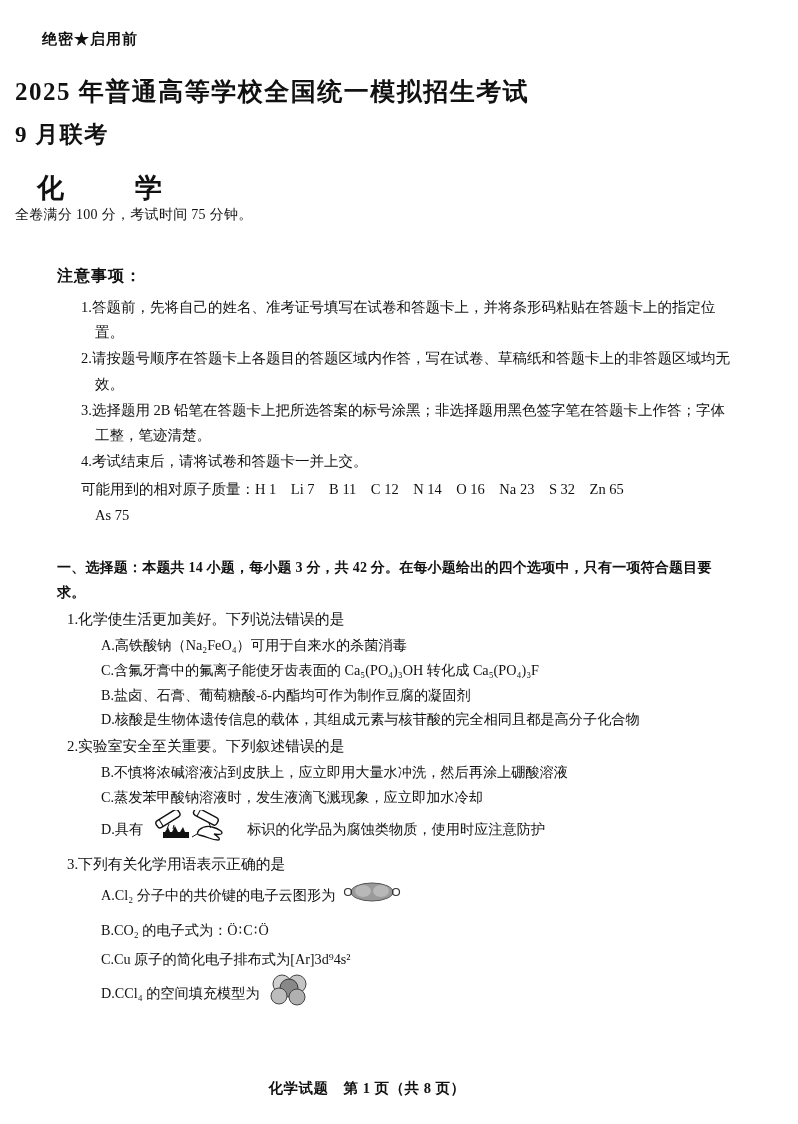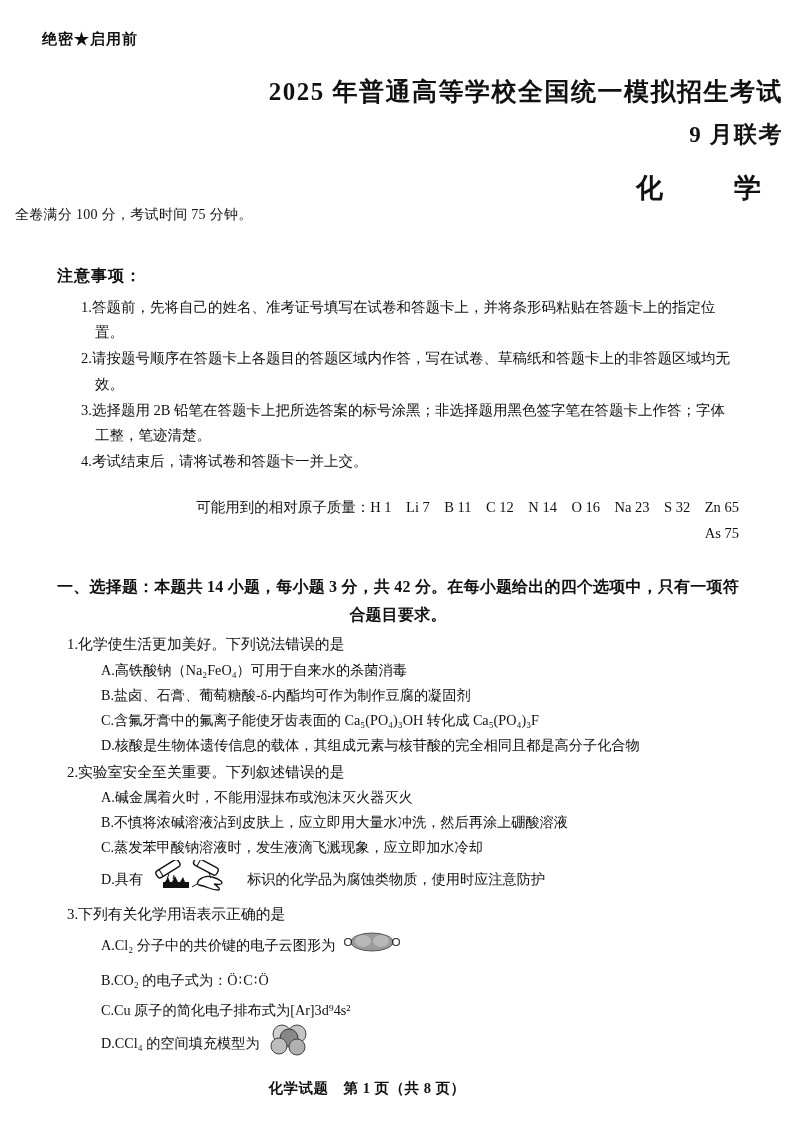--- a/index.html
+++ b/index.html
@@ -26,21 +26,21 @@
     position: absolute;
     top: 30px;
     left: 42px;
     font-size: 15px;
     font-weight: bold;
     letter-spacing: 1px;
     font-family: "Liberation Serif", "DejaVu Serif", serif;
   }
   .title-block {
     padding-top: 58px;
-    text-align: right;
+    text-align: left;
   }
   .main-title {
     font-size: 25px;
     font-weight: bold;
     letter-spacing: 1.5px;
     line-height: 1.5;
   }
   .sub-title {
     font-size: 23px;
     font-weight: bold;
@@ -77,36 +77,34 @@
     margin-left: 66px;
     margin-right: 44px;
     text-indent: -14px;
     padding-left: 14px;
   }
   .atomic-mass {
     font-size: 14.5px;
     line-height: 1.78;
     margin-left: 66px;
     margin-right: 44px;
-    margin-top: 20px;
-    text-align: right;
+    margin-top: 2px;
   }
   .atomic-mass .cont {
     display: block;
     margin-left: 14px;
   }
   .section-head {
     margin-top: 26px;
     margin-left: 42px;
     margin-right: 44px;
-    font-size: 16px;
+    font-size: 14px;
     font-weight: bold;
     line-height: 1.8;
     letter-spacing: 0.2px;
-    text-align: center;
   }
   .q {
     margin-left: 52px;
     margin-right: 44px;
     font-size: 14.8px;
     line-height: 1.75;
     margin-top: 2px;
   }
   .q-stem {
     text-indent: -16px;
@@ -172,30 +170,29 @@
     <span class="cont">As 75</span>
   </div>
 
   <div class="section-head">一、选择题：本题共 14 小题，每小题 3 分，共 42 分。在每小题给出的四个选项中，只有一项符合题目要求。</div>
 
   <div class="q">
     <div class="q-stem">
       <span>1.</span><span>化学使生活更加美好。下列说法错误的是</span>
     </div>
     <div class="opt">A.高铁酸钠（Na₂FeO₄）可用于自来水的杀菌消毒</div>
+    <div class="opt">C.含氟牙膏中的氟离子能使牙齿表面的 Ca₅(PO₄)₃OH 转化成 Ca₅(PO₄)₃F</div>
     <div class="opt">B.盐卤、石膏、葡萄糖酸-δ-内酯均可作为制作豆腐的凝固剂</div>
-    <div class="opt">C.含氟牙膏中的氟离子能使牙齿表面的 Ca₅(PO₄)₃OH 转化成 Ca₅(PO₄)₃F</div>
     <div class="opt">D.核酸是生物体遗传信息的载体，其组成元素与核苷酸的完全相同且都是高分子化合物</div>
   </div>
 
   <div class="q">
     <div class="q-stem">
       <span>2.</span><span>实验室安全至关重要。下列叙述错误的是</span>
     </div>
-    <div class="opt">A.碱金属着火时，不能用湿抹布或泡沫灭火器灭火</div>
     <div class="opt">B.不慎将浓碱溶液沾到皮肤上，应立即用大量水冲洗，然后再涂上硼酸溶液</div>
     <div class="opt">C.蒸发苯甲酸钠溶液时，发生液滴飞溅现象，应立即加水冷却</div>
     <div class="opt-flex">
       <span>D.具有</span>
       <span class="corrosive-img">
         <svg width="96" height="32" viewBox="0 0 96 32">
 
           <g transform="rotate(-32 24 8)">
             <rect x="8" y="3" width="26" height="8" rx="3" fill="none" stroke="#111" stroke-width="1.4"></rect>
             <line x1="13" y1="3" x2="13" y2="11" stroke="#111" stroke-width="1"></line>

